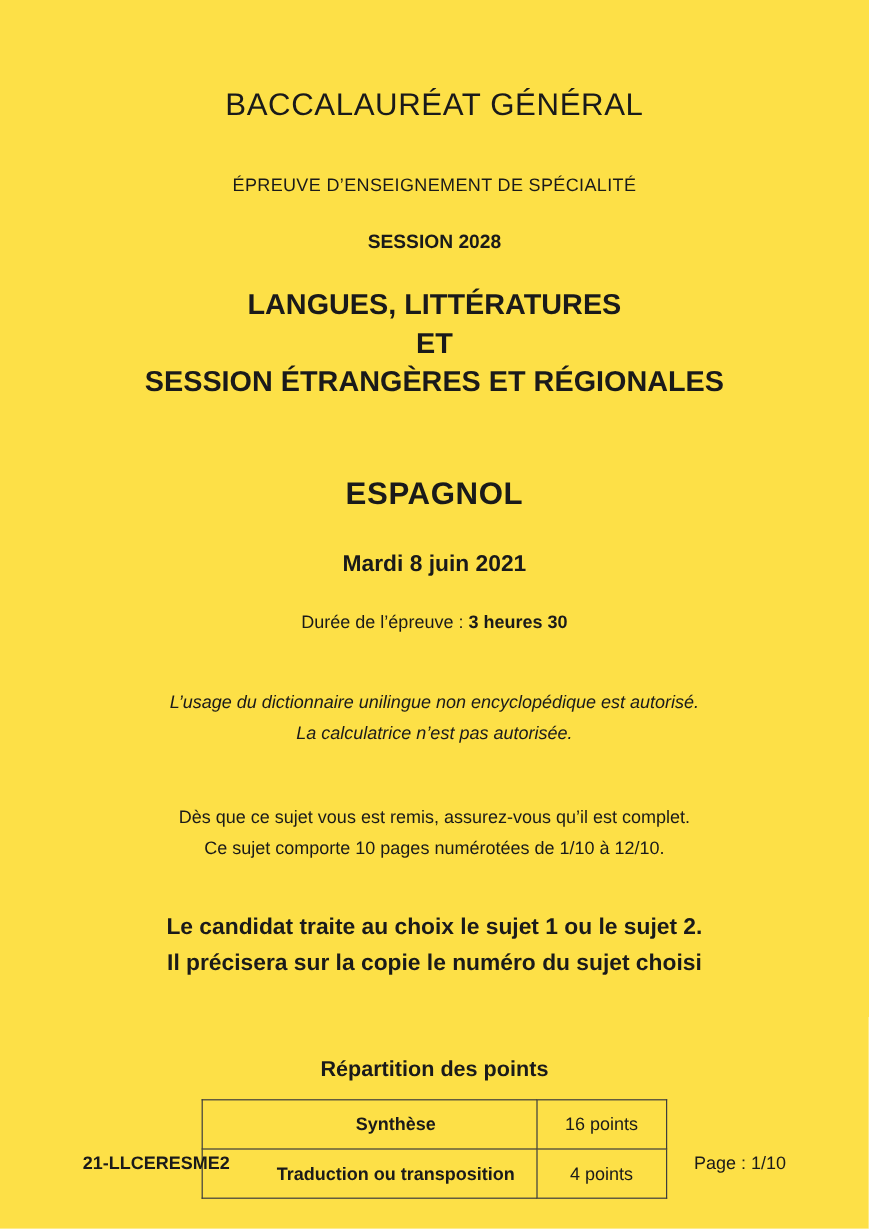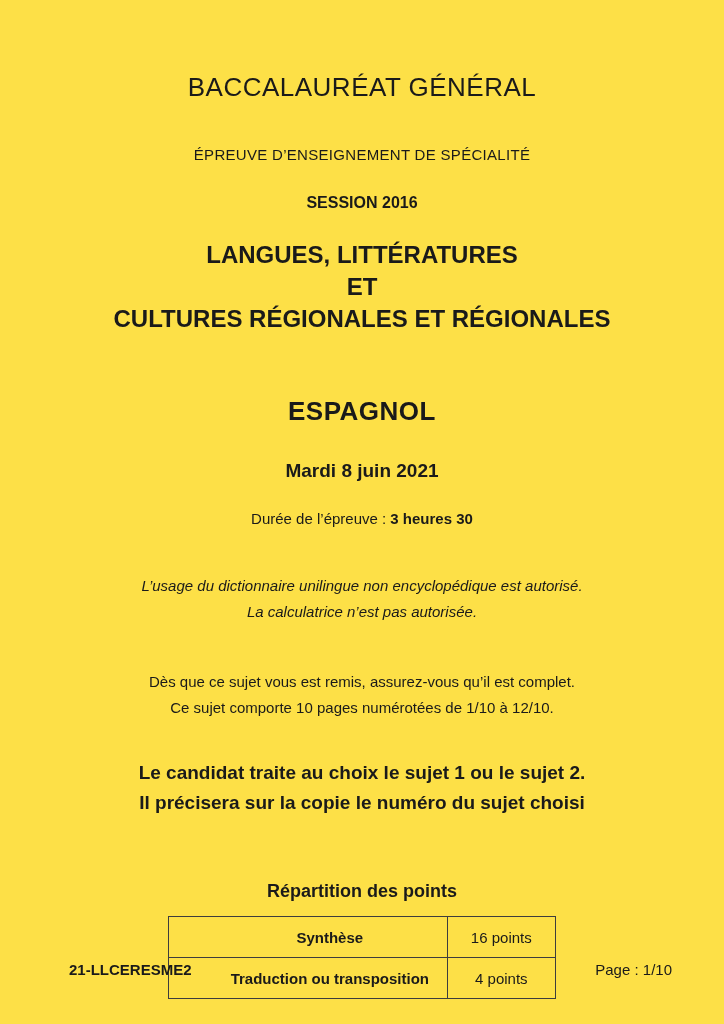--- a/index.html
+++ b/index.html
@@ -88,46 +88,46 @@
     vertical-align: middle;
     font-size: 15px;
     text-align: center;
   }
   .points-table td.label-cell { width: 72%; font-weight: 700; padding-left: 44px; }
   .points-table td.points-cell { width: 28%; font-weight: 400; }
 
   .footer {
     position: absolute;
     left: 69px;
-    right: 52px;
+    right: 69px;
     bottom: 46px;
     display: flex;
     justify-content: space-between;
     align-items: flex-end;
     font-size: 15px;
   }
   .footer .code { font-weight: 700; }
   .footer .page-number { font-weight: 400; }
 </style>
 </head>
 <body>
 
 <div class="sheet">
   <div class="content">
 
     <h1 class="doc-title">BACCALAURÉAT GÉNÉRAL</h1>
 
     <div class="doc-subtitle">ÉPREUVE D’ENSEIGNEMENT DE SPÉCIALITÉ</div>
 
-    <div class="session">SESSION 2016</div>
+    <div class="session">SESSION 2028</div>
 
     <div class="subject-block">
       <div>LANGUES, LITTÉRATURES</div>
       <div>ET</div>
-      <div>CULTURES RÉGIONALES ET RÉGIONALES</div>
+      <div>SESSION ÉTRANGÈRES ET RÉGIONALES</div>
     </div>
 
     <div class="language-title">ESPAGNOL</div>
 
     <div class="exam-date">Mardi 8 juin 2021</div>
 
     <div class="duration">
       <span>Durée de l’épreuve : </span><span class="bold">3 heures 30</span>
     </div>
 

